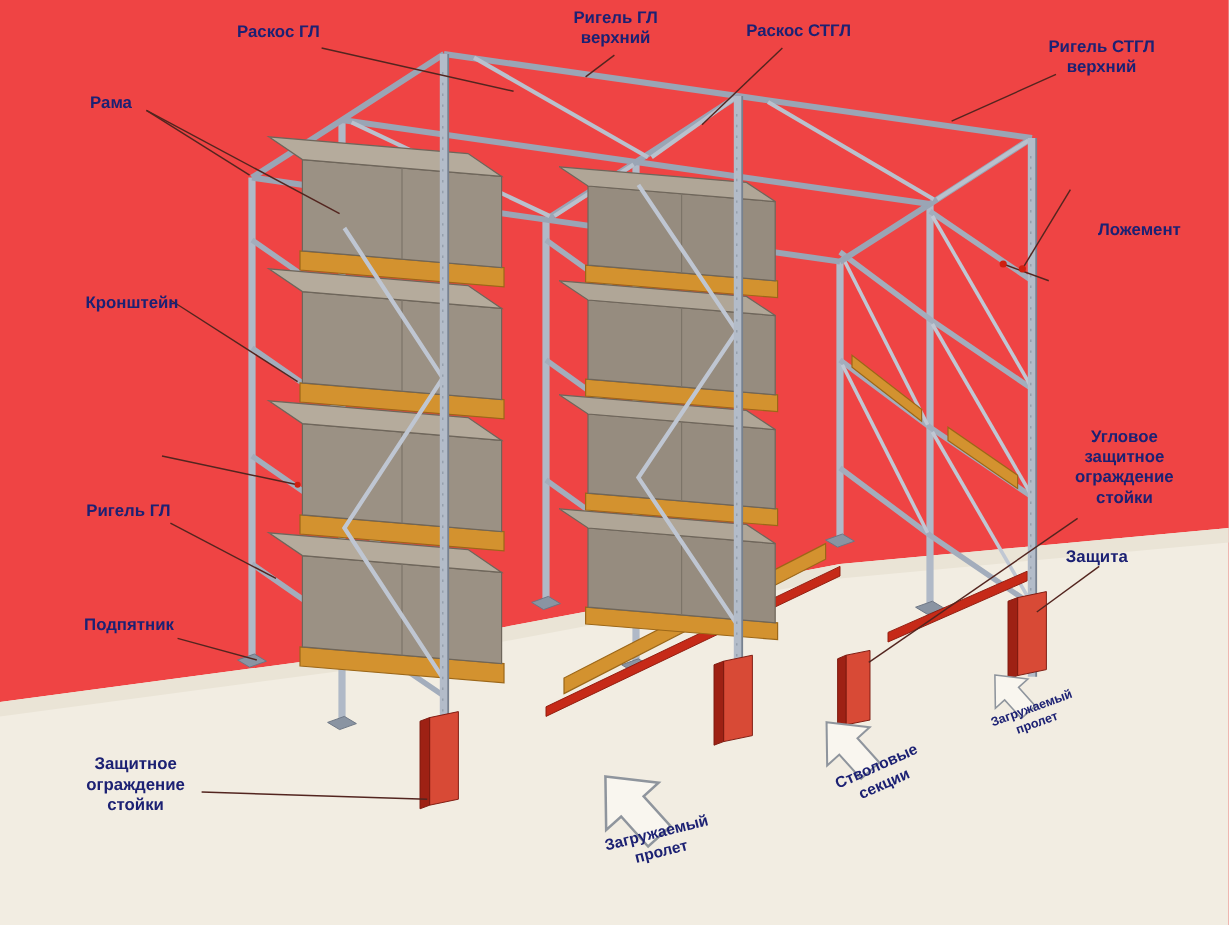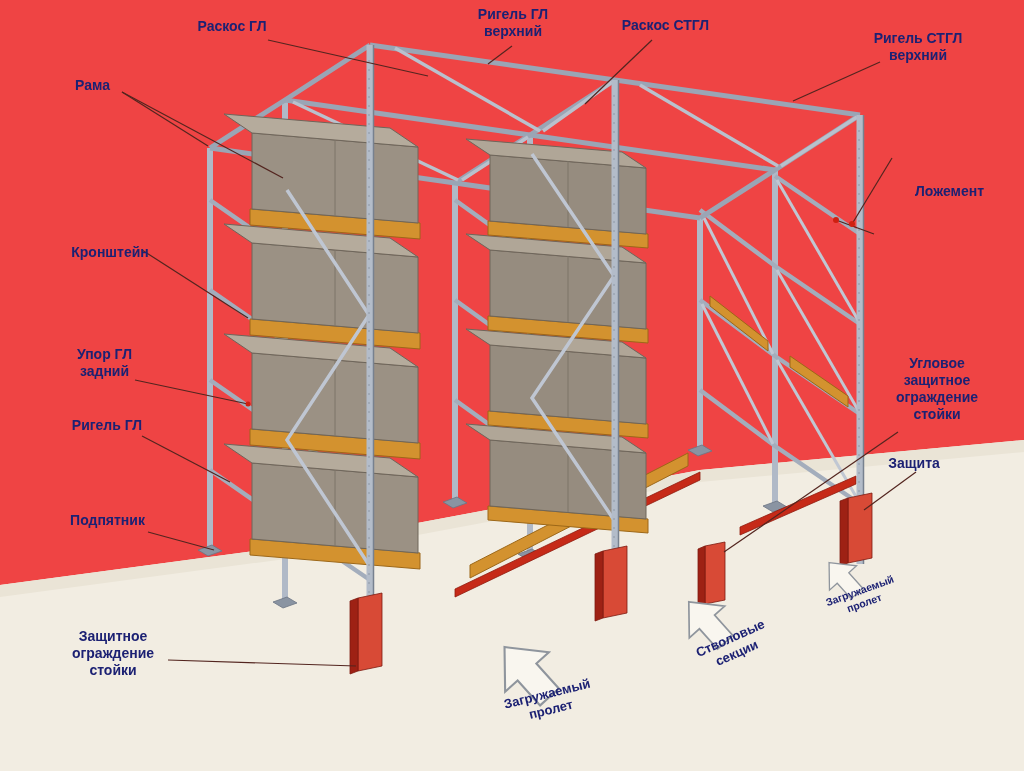--- a/index.html
+++ b/index.html
@@ -221,22 +221,20 @@
   <div class="lbl" style="left:843px;top:30px;width:150px;">Ригель СТГЛ
 верхний</div>
 
   <div class="lbl" style="left:45px;top:77px;width:95px;">Рама</div>
 
   <div class="lbl" style="left:892px;top:141px;width:115px;margin-top:42px;">Ложемент</div>
 
 
   <div class="lbl" style="left:50px;top:244px;width:120px;">Кронштейн</div>
 
-  <div class="lbl" style="left:52px;top:346px;width:105px;">Упор ГЛ
-задний</div>
 
   <div class="lbl" style="left:48px;top:417px;width:118px;">Ригель ГЛ</div>
 
   <div class="lbl" style="left:872px;top:355px;width:130px;">Угловое
 защитное
 ограждение
 стойки</div>
 
   <div class="lbl" style="left:864px;top:455px;width:100px;">Защита</div>
 

